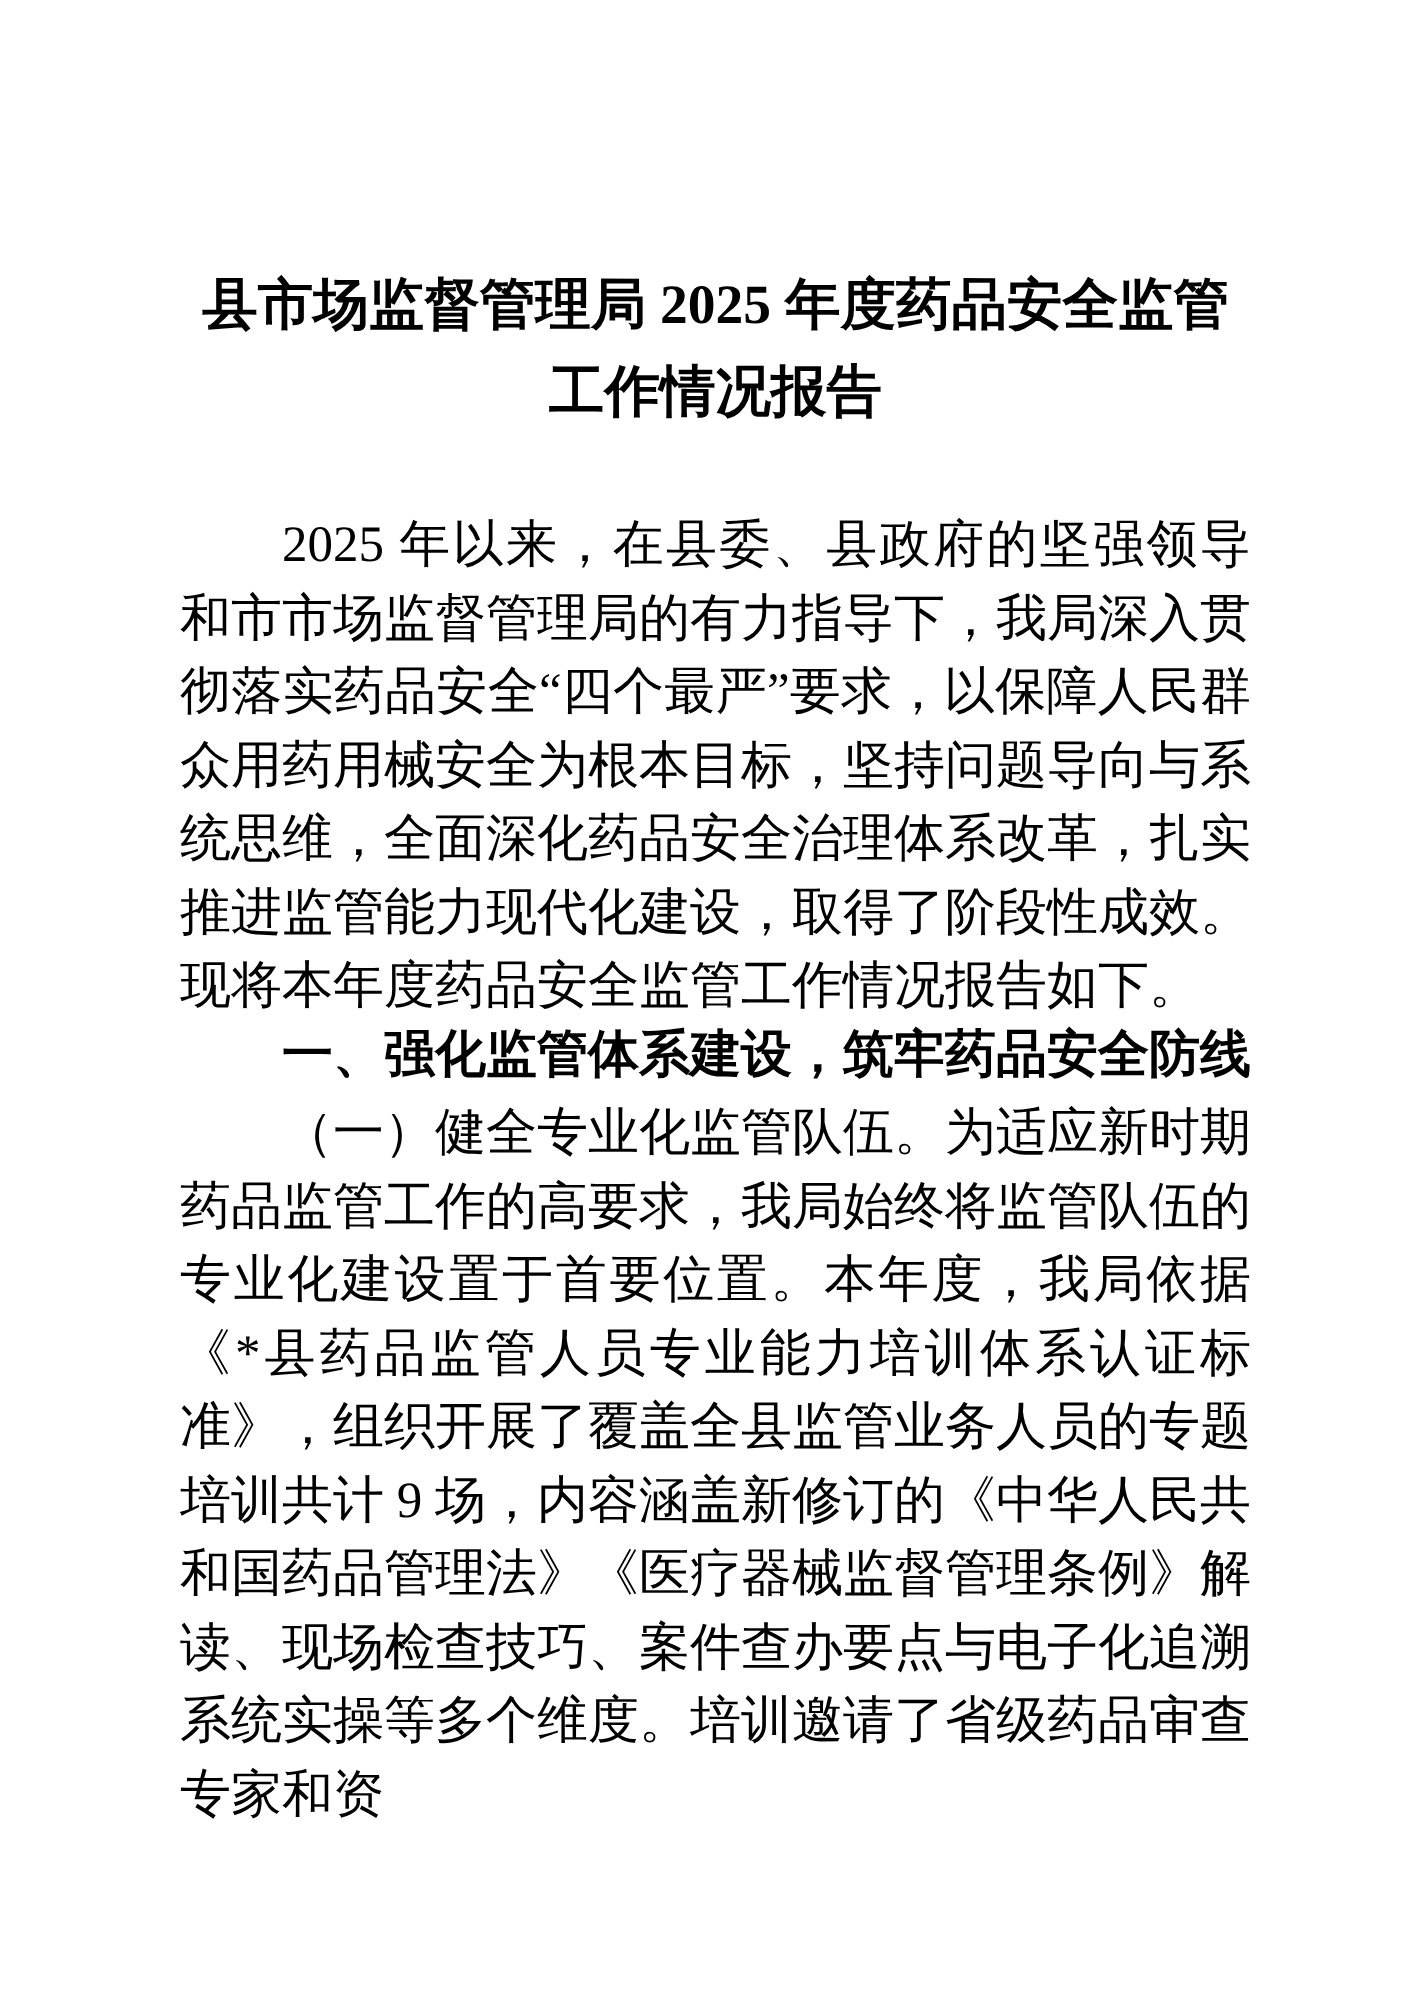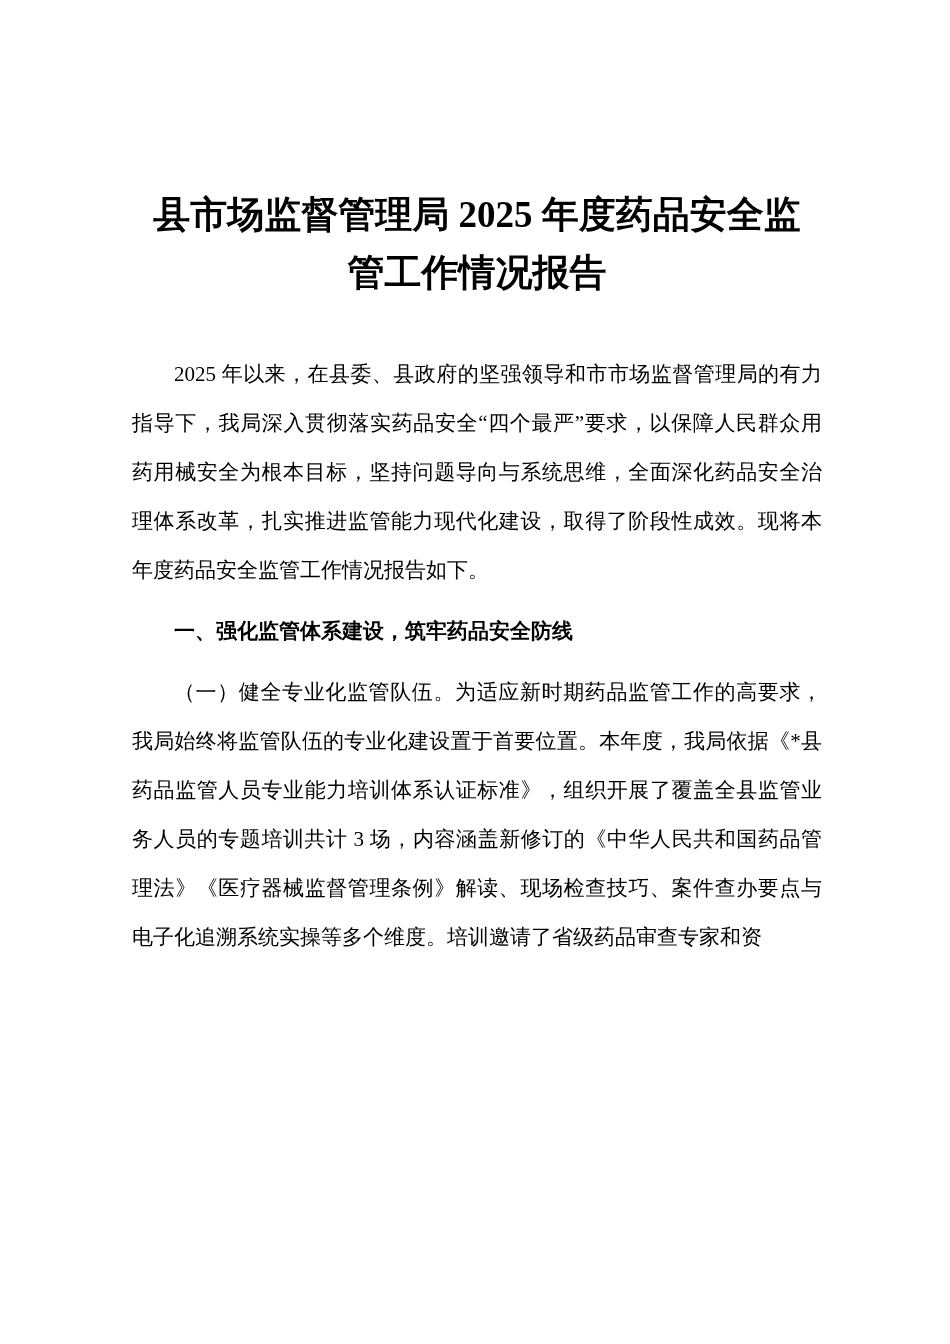--- a/index.html
+++ b/index.html
@@ -13,52 +13,52 @@
     height: 1344px;
     margin: 0 auto;
     background: #ffffff;
     color: #000000;
     box-sizing: border-box;
     padding: 170px 116px 0 120px;
     overflow: hidden;
     font-family: "Liberation Serif", "DejaVu Serif", serif;
   }
   .doc-title {
-    margin: 16px;
+    margin: 5px;
     font-size: 37px;
     line-height: 58px;
     font-weight: bold;
     text-align: center;
     font-family: "Liberation Serif", "DejaVu Serif", serif;
   }
   .doc-body {
     margin-top: 48px;
   }
   .para {
-    margin: 12px;
-    font-size: 21px;
+    margin: 0;
+    font-size: 34px;
     line-height: 49px;
     text-align: justify;
     text-indent: 2em;
     word-break: break-all;
     font-weight: normal;
   }
   .section-heading {
     font-weight: bold;
-    font-family: Liberation Serif, serif;
+    font-family: Liberation Mono, monospace;
     text-align: left;
   }
 </style>
 </head>
 <body>
 
 <div class="page">
   <h1 class="doc-title">县市场监督管理局 2025 年度药品安全监管工作情况报告</h1>
 
   <div class="doc-body">
     <p class="para">2025 年以来，在县委、县政府的坚强领导和市市场监督管理局的有力指导下，我局深入贯彻落实药品安全“四个最严”要求，以保障人民群众用药用械安全为根本目标，坚持问题导向与系统思维，全面深化药品安全治理体系改革，扎实推进监管能力现代化建设，取得了阶段性成效。现将本年度药品安全监管工作情况报告如下。</p>
 
     <p class="para section-heading">一、强化监管体系建设，筑牢药品安全防线</p>
 
 
-    <p class="para">（一）健全专业化监管队伍。为适应新时期药品监管工作的高要求，我局始终将监管队伍的专业化建设置于首要位置。本年度，我局依据《*县药品监管人员专业能力培训体系认证标准》，组织开展了覆盖全县监管业务人员的专题培训共计 3 场，内容涵盖新修订的《中华人民共和国药品管理法》《医疗器械监督管理条例》解读、现场检查技巧、案件查办要点与电子化追溯系统实操等多个维度。培训邀请了省级药品审查专家和资</p>
+    <p class="para">（一）健全专业化监管队伍。为适应新时期药品监管工作的高要求，我局始终将监管队伍的专业化建设置于首要位置。本年度，我局依据《*县药品监管人员专业能力培训体系认证标准》，组织开展了覆盖全县监管业务人员的专题培训共计 9 场，内容涵盖新修订的《中华人民共和国药品管理法》《医疗器械监督管理条例》解读、现场检查技巧、案件查办要点与电子化追溯系统实操等多个维度。培训邀请了省级药品审查专家和资</p>
   </div>
 </div>
 
 </body></html>

